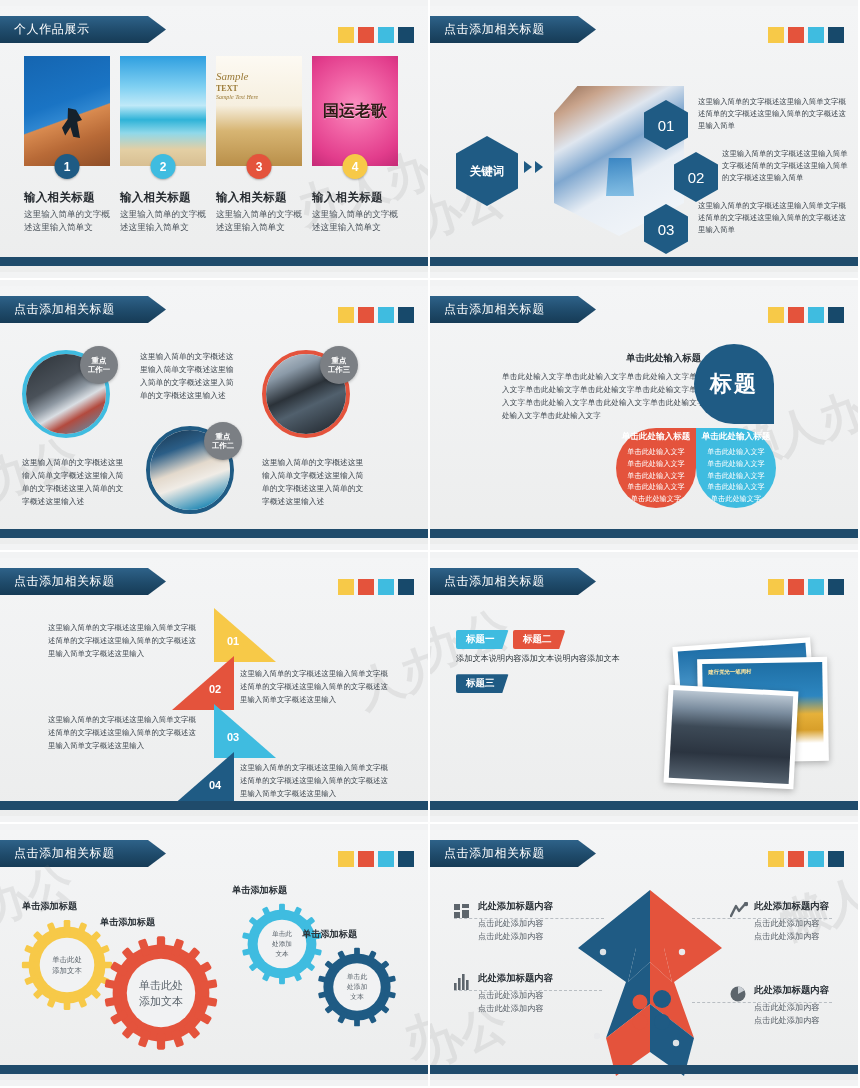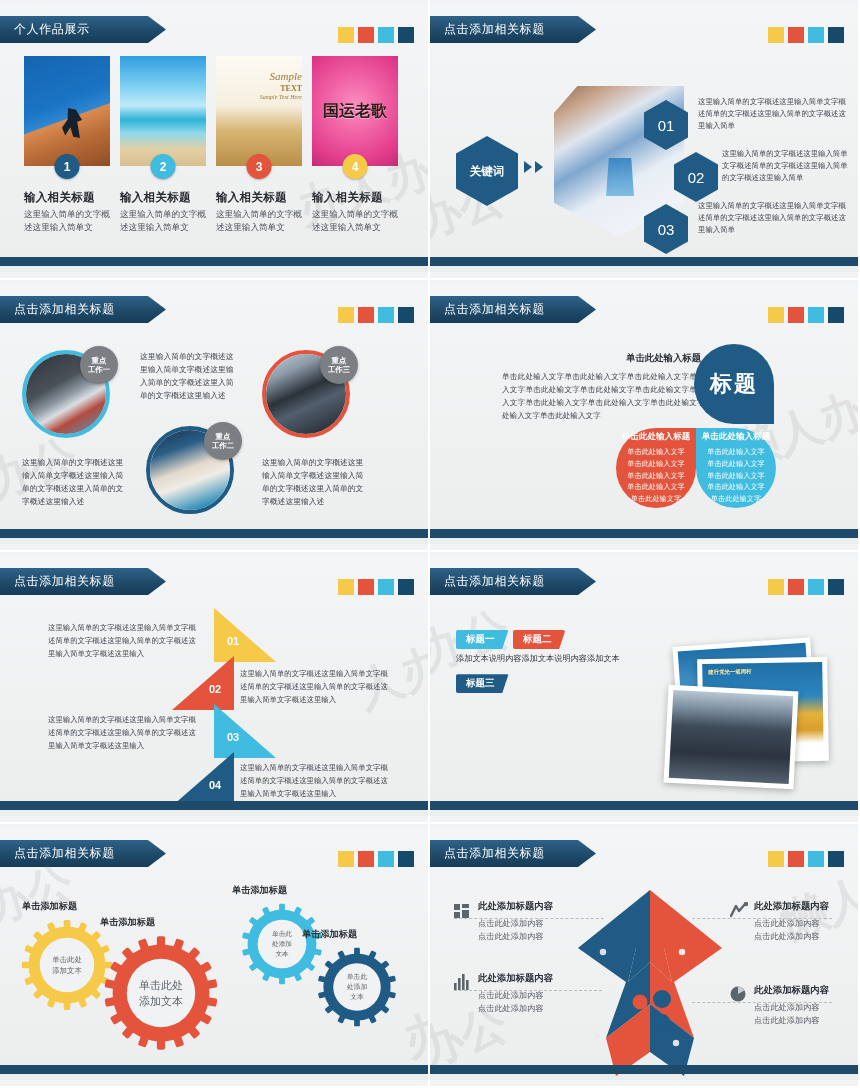--- a/index.html
+++ b/index.html
@@ -77,21 +77,21 @@
     margin-top: 24px; font-size: 11.5px; color: #262b30; font-weight: bold;
     text-align: left; letter-spacing: .3px;
   }
   .card p {
     margin-top: 3px; font-size: 8.6px; color: #4a525a; line-height: 1.5;
   }
   .img-climb { background: linear-gradient(160deg,#1565b0 0%,#1a74c4 42%,#2f87d1 55%, #d98b50 56%, #b86a37 75%, #8f4e27 100%); }
   .img-beach { background: linear-gradient(180deg,#2f9fe0 0%,#7fd0f2 28%,#bfe9f8 45%,#2fb3d8 58%,#8fd8ea 70%,#e3cfa4 85%,#d8bf92 100%); }
   .img-chess { background: linear-gradient(180deg,#fdfaf3 0%,#f6efdf 45%,#d7b573 68%,#b98f49 100%); }
   .img-song  { background: radial-gradient(circle at 50% 45%, #fb8fc0 0%, #f061a4 40%, #e23d8c 75%, #c42a76 100%); }
-  .chessmark { position:absolute; left:0; right:0; top: 14px; text-align:right;
+  .chessmark { position:absolute; left:0; right:0; top: 14px; text-align:left;
      font-family:"Liberation Serif", serif; color:#9b7b39; }
   .chessmark .s1 { font-size: 11px; font-style: italic; display:block; }
   .chessmark .s2 { font-size: 8px; font-weight: bold; display:block; margin-top:2px;}
   .chessmark .s3 { font-size: 6px; font-style: italic; display:block; margin-top:1px;}
   .songmark { position:absolute; inset:0; display:flex; align-items:center; justify-content:center;
      font-family:"Liberation Serif", serif; font-size: 16px; font-weight:bold; color:#2b1b14;
      text-shadow: 0 1px 0 rgba(255,255,255,.4); }
   .climber { position:absolute; width: 20px; height: 30px; left: 38px; top: 52px;
      background:#15212c; clip-path: polygon(30% 0,70% 6%,100% 40%,76% 46%,90% 100%,56% 96%,42% 64%,16% 92%,0 66%,28% 38%); }
 

